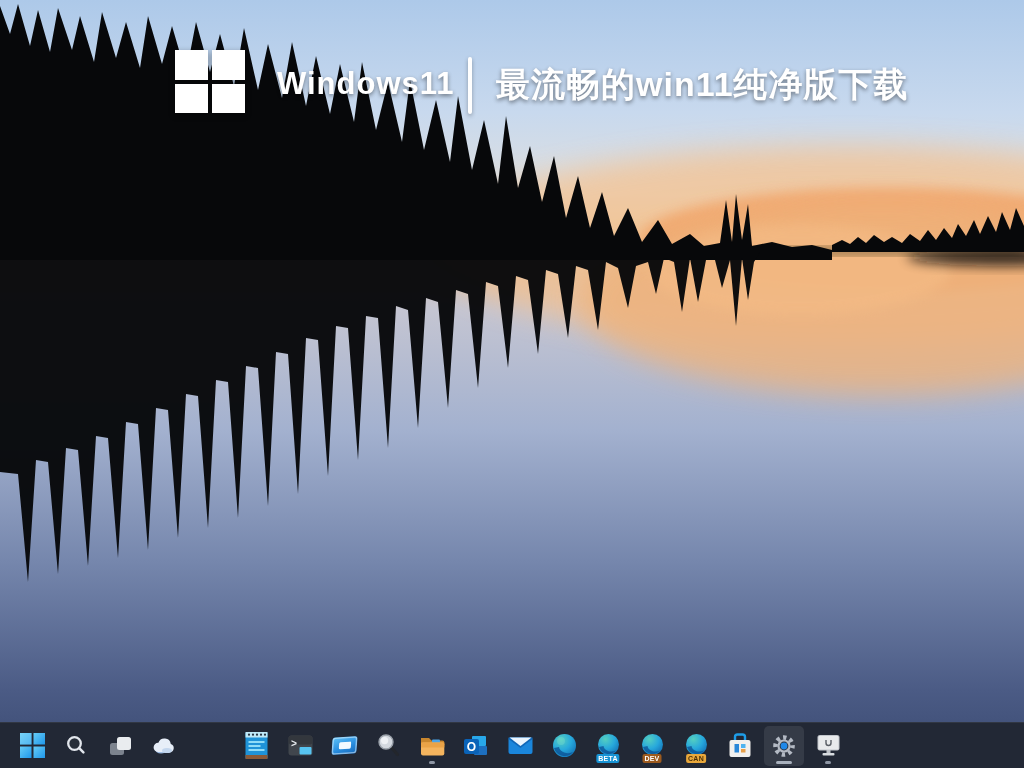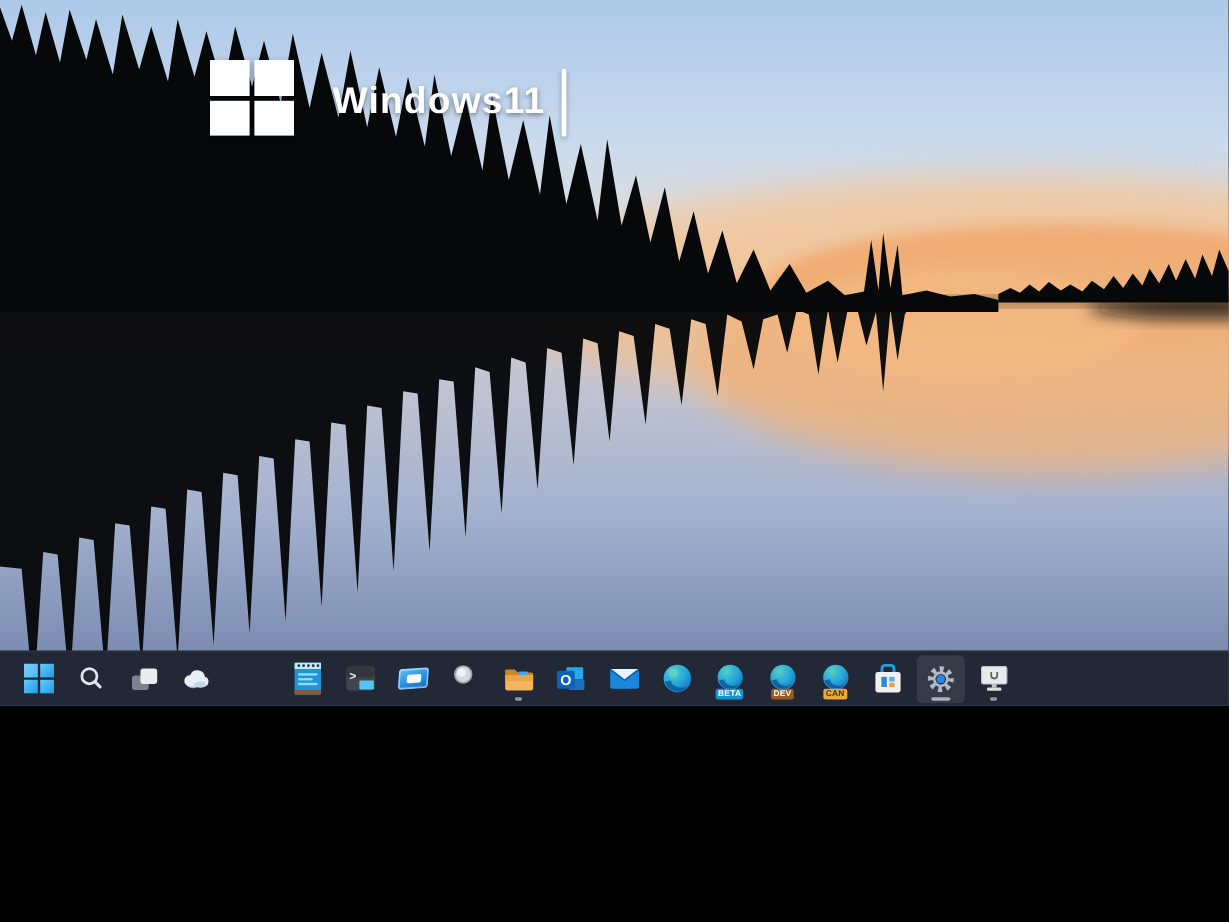--- a/index.html
+++ b/index.html
@@ -1,18 +1,18 @@
 <!DOCTYPE html>
 <html><head>
 <meta charset="utf-8">
 <style>
   * { margin:0; padding:0; box-sizing:border-box; }
   html,body { width:1024px; height:768px; overflow:hidden; background:#000; }
   .desktop {
-    position:relative; width:1024px; height:588px; overflow:hidden;
+    position:relative; width:1024px; height:768px; overflow:hidden;
     font-family:"Liberation Sans","DejaVu Sans",sans-serif;
     padding-left:11px;
   }
   .wallpaper { position:absolute; inset:0; width:1024px; height:768px; display:block; }
 
   
   .brand-overlay { position:absolute; left:0; top:0; width:1024px; height:130px; pointer-events:none; }
   .win-logo {
     position:absolute; left:175px; top:50px; width:70px; height:63px;
     display:grid; grid-template-columns:1fr 1fr; grid-template-rows:1fr 1fr; gap:4px;
@@ -160,20 +160,21 @@
 
   <div class="brand-overlay">
     <div class="win-logo">
       <span></span>
         <span></span>
         <span></span>
         <span></span>
     </div>
     <div class="brand-text">Windows11</div>
     <div class="brand-divider"></div>
+    <div class="brand-tagline">最流畅的win11纯净版下载</div>
   </div>
 
   <div class="taskbar">
 
     <button class="tb-btn">
       <svg width="25" height="25" viewBox="0 0 25 25">
         <defs>
             <linearGradient id="winb" x1="0" y1="0" x2="1" y2="1">
           <stop offset="0" stop-color="#66ccf6"></stop>
               <stop offset="1" stop-color="#1f97ea"></stop>

